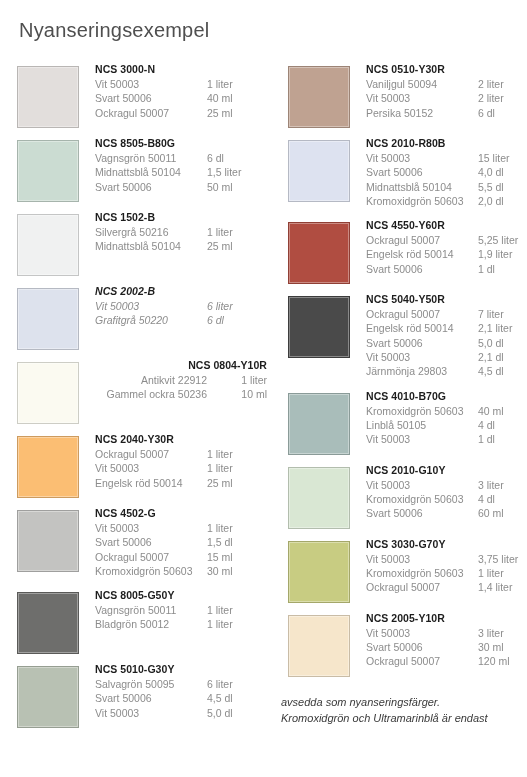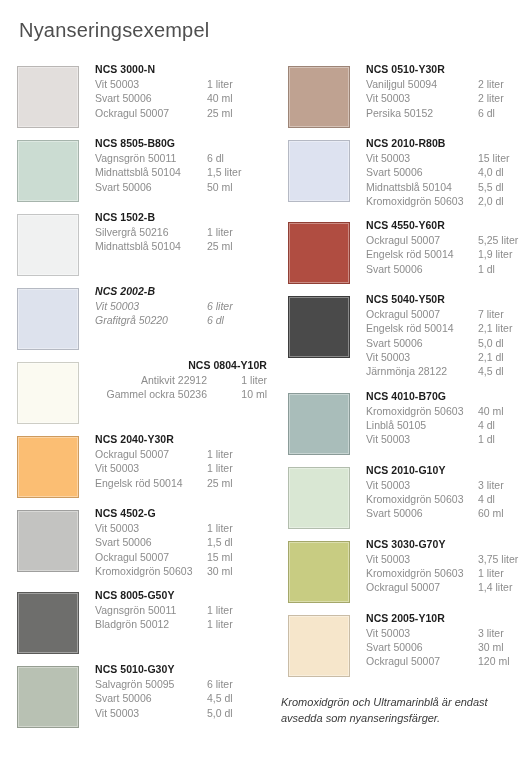--- a/index.html
+++ b/index.html
@@ -369,21 +369,21 @@
               </div>
               <div class="ingredient">
                 <span class="ing-name">Svart 50006</span>
                 <span class="ing-amount">5,0 dl</span>
               </div>
               <div class="ingredient">
                 <span class="ing-name">Vit 50003</span>
                 <span class="ing-amount">2,1 dl</span>
               </div>
               <div class="ingredient">
-                <span class="ing-name">Järnmönja 28122</span>
+                <span class="ing-name">Järnmönja 29803</span>
                 <span class="ing-amount">4,5 dl</span>
               </div>
             </div>
           </div>
         </div>
         <div class="recipe" style="height: 70px;">
           <div class="swatch" style="background: rgb(169, 189, 186);"></div>
           <div class="recipe-body">
             <div class="recipe-name">NCS 4010-B70G</div>
             <div class="ingredients">
@@ -459,17 +459,17 @@
                 <span class="ing-name">Ockragul 50007</span>
                 <span class="ing-amount">120 ml</span>
               </div>
             </div>
           </div>
         </div>
       </div>
   </div>
 
   <div class="note">
+    <div>avsedda som nyanseringsfärger.</div>
     <div>Kromoxidgrön och Ultramarinblå är endast</div>
-    <div>avsedda som nyanseringsfärger.</div>
   </div>
 
 </div>
 
 </body></html>

